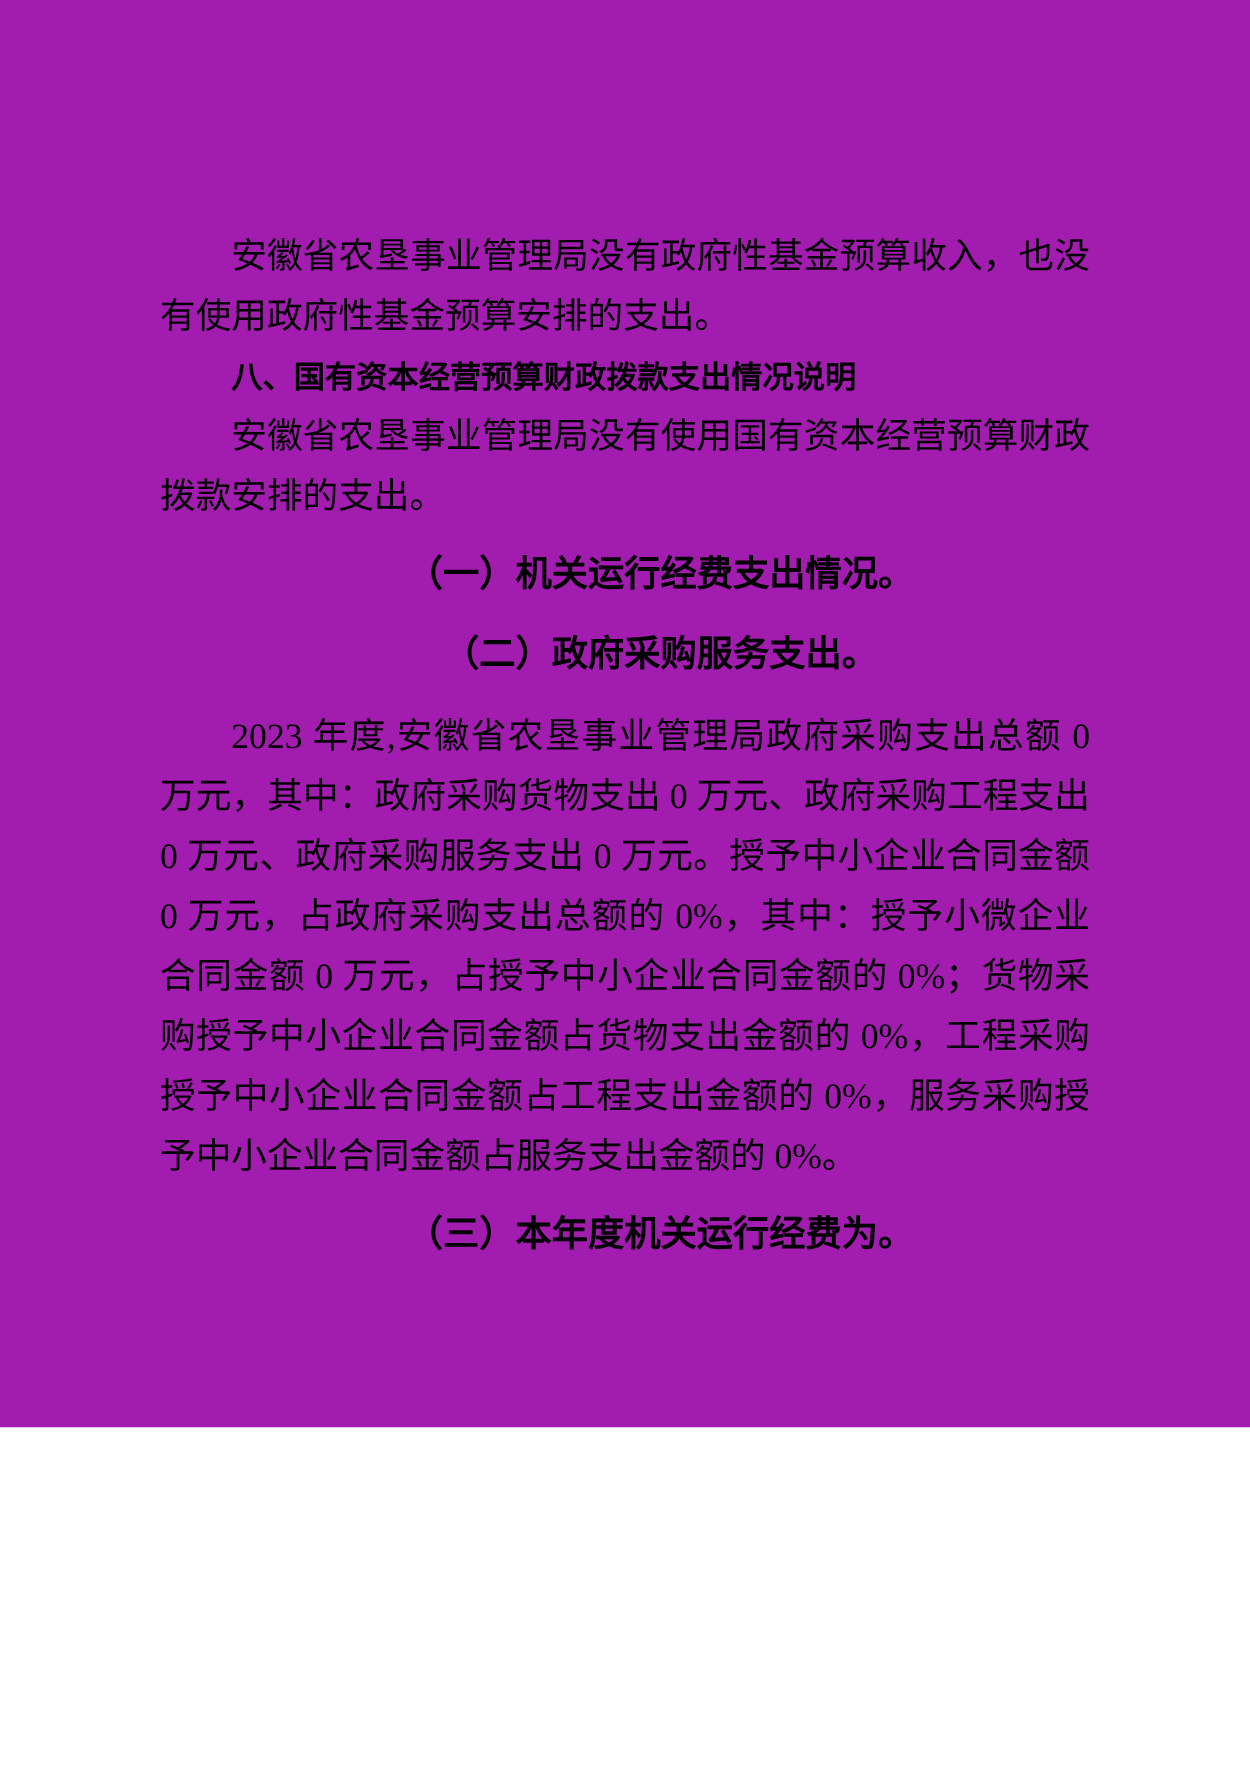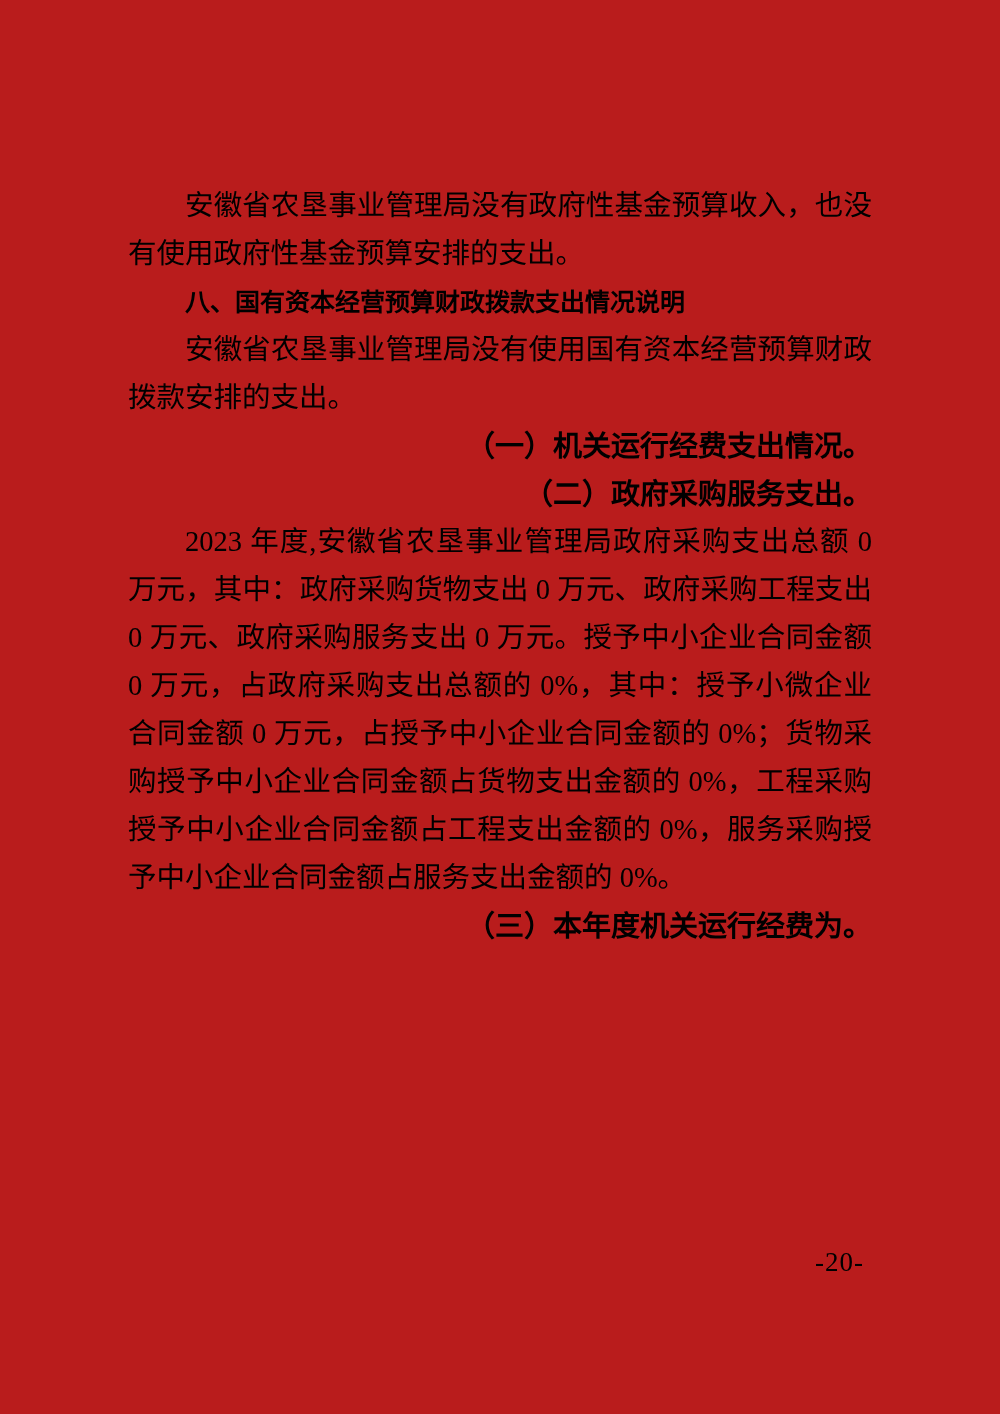--- a/index.html
+++ b/index.html
@@ -3,22 +3,22 @@
 <meta charset="utf-8">
 <style>
   html, body {
     margin: 0;
     padding: 0;
     background: #ffffff;
   }
   .page {
     position: relative;
     width: 1000px;
-    height: 1414px;
-    background: #b91c1c;
+    height: 1142px;
+    background: #a21caf;
     color: #000000;
     overflow: hidden;
   }
   .content {
     position: absolute;
     left: 128px;
     top: 182px;
     width: 744px;
   }
   .para {
@@ -34,27 +34,27 @@
   .heading-major {
     font-family: "Liberation Sans", "DejaVu Sans", sans-serif;
     font-size: 25px;
     line-height: 48px;
     margin: 0;
     text-indent: 57px;
     font-weight: 700;
     text-align: left;
   }
   .heading-sub {
-    font-family: Liberation Sans, sans-serif;
+    font-family: Liberation Mono, monospace;
     font-size: 29px;
     line-height: 48px;
-    margin: 0;
+    margin: 16px;
     text-indent: 57px;
     font-weight: 700;
-    text-align: right;
+    text-align: center;
   }
   .sp-before {
     margin-top: 8px;
   }
   .page-number {
     position: absolute;
     right: 136px;
     top: 1244px;
     font-family: "Liberation Serif", "DejaVu Serif", serif;
     font-size: 27px;

